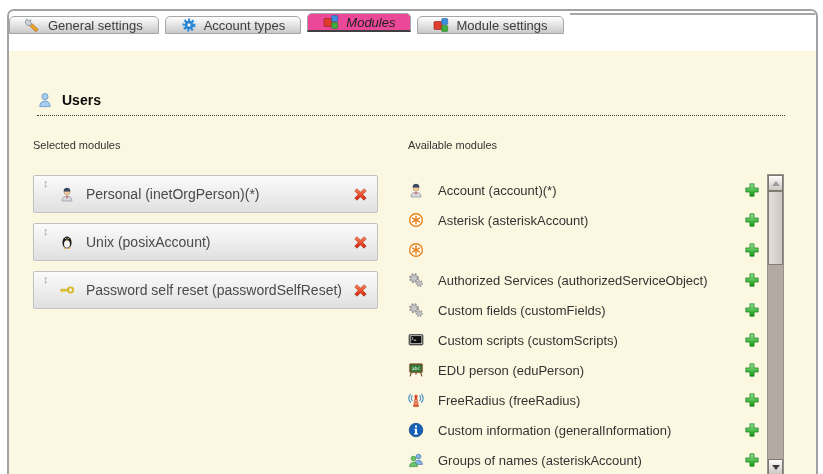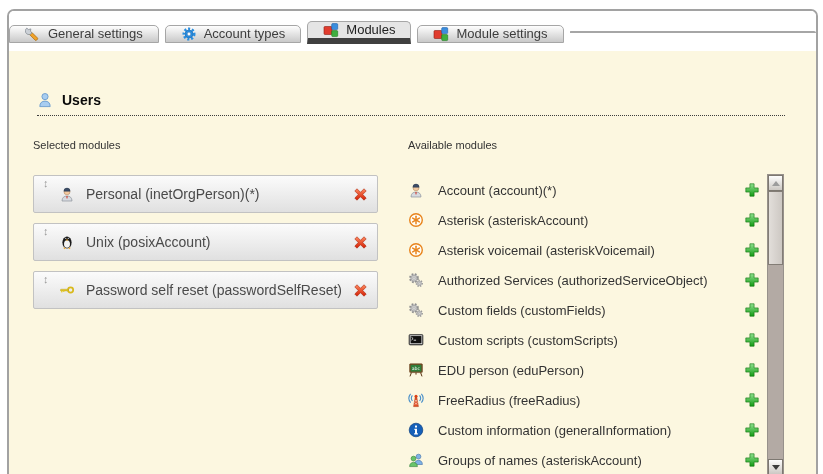--- a/index.html
+++ b/index.html
@@ -6,30 +6,30 @@
   body{
     width:823px;height:474px;overflow:hidden;background:#ffffff;
     font-family:"Liberation Sans","DejaVu Sans",sans-serif;position:relative;
   }
   .panel{
     position:absolute;left:7px;top:9px;width:811px;height:520px;
     border:2px solid #a2a2a2;border-bottom:none;border-radius:7px 7px 0 0;
     box-sizing:border-box;background:#ffffff;overflow:hidden;
   }
   
-  .tabbar{display:flex;align-items:center;height:40px;background:#ffffff;}
+  .tabbar{display:flex;align-items:flex-start;height:40px;background:#ffffff;}
   .tab{
     margin-top:5px;margin-right:6px;display:flex;align-items:center;gap:7px;
     padding:0 15px;border:1px solid #a6a6a6;border-radius:5px 5px 0 0;
     background:linear-gradient(#fefefe,#c9c9c9);
     font-size:13px;color:#3d3d3d;cursor:pointer;white-space:nowrap;
   }
   .tab.active{
-    margin-top:2px;background:#e5e5e5;border-bottom:6px solid #404040;
-    position:relative;z-index:2;color:#222;
+    margin-top:2px;background:#ec4899;border-bottom:2px solid #404040;
+    position:relative;z-index:2;color:#222;font-style:italic;
   }
   .tab-filler{
     flex:1;margin-top:2px;border:1px solid #a6a6a6;border-right:none;
     border-radius:6px 9px 0 0;background:linear-gradient(#f5f5f5,#c5c5c5);
   }
   .icon{display:inline-flex;width:16px;height:16px;flex:0 0 auto;}
   .icon svg{display:block;}
   
   .content{
     background:#fcf7e0;height:480px;box-sizing:border-box;
@@ -277,21 +277,20 @@
                 <span class="icon">
                   <svg width="16" height="16" viewBox="0 0 16 16">
                     <circle cx="8" cy="8" r="6.3" fill="#fffdf6" stroke="#e8841c" stroke-width="1.4"></circle>
                     <g stroke="#e8841c" stroke-width="1.5" stroke-linecap="round">
                       <path d="M8 4.2 V11.8"></path>
                       <path d="M4.7 6.1 L11.3 9.9"></path>
                       <path d="M11.3 6.1 L4.7 9.9"></path>
                     </g>
                   </svg>
                 </span>
-                <span class="mod-label">Asterisk voicemail (asteriskVoicemail)</span>
                 <button class="btn">
                   <svg width="16" height="16" viewBox="0 0 16 16">
                     <defs>
                       <linearGradient id="gg" x1="0" y1="0" x2="0" y2="1">
                         <stop offset="0" stop-color="#8fe08f"></stop>
                         <stop offset="1" stop-color="#129a12"></stop>
                       </linearGradient>
                     </defs>
                     <path d="M5.9 1.8 H10.1 V5.9 H14.2 V10.1 H10.1 V14.2 H5.9 V10.1 H1.8 V5.9 H5.9 Z" fill="url(#gg)" stroke="#0c720c" stroke-width="0.6"></path>
                   </svg>

